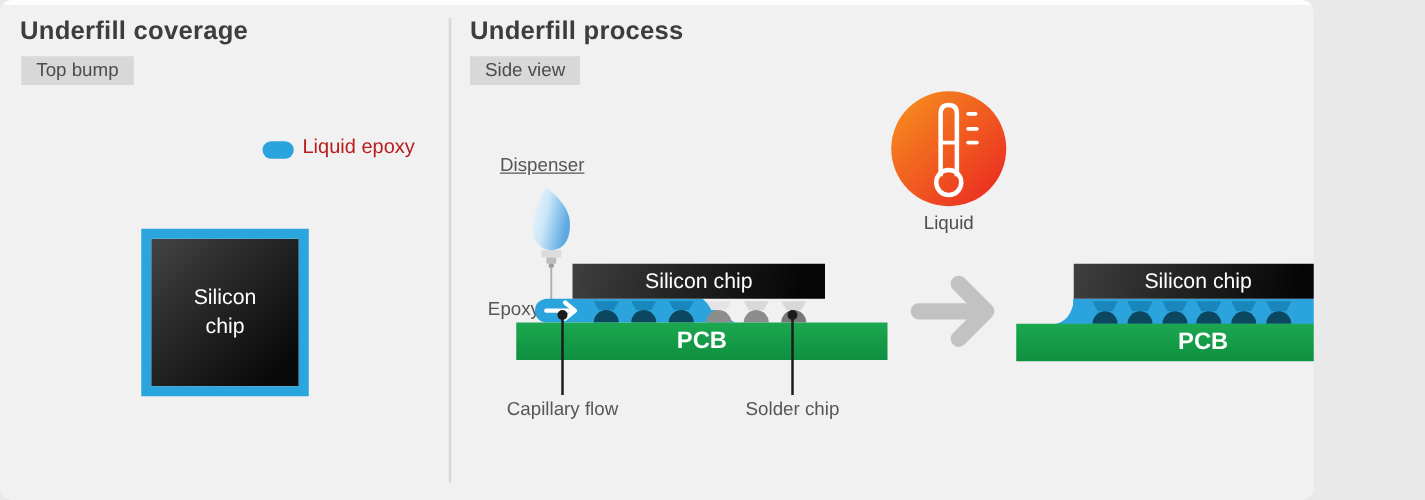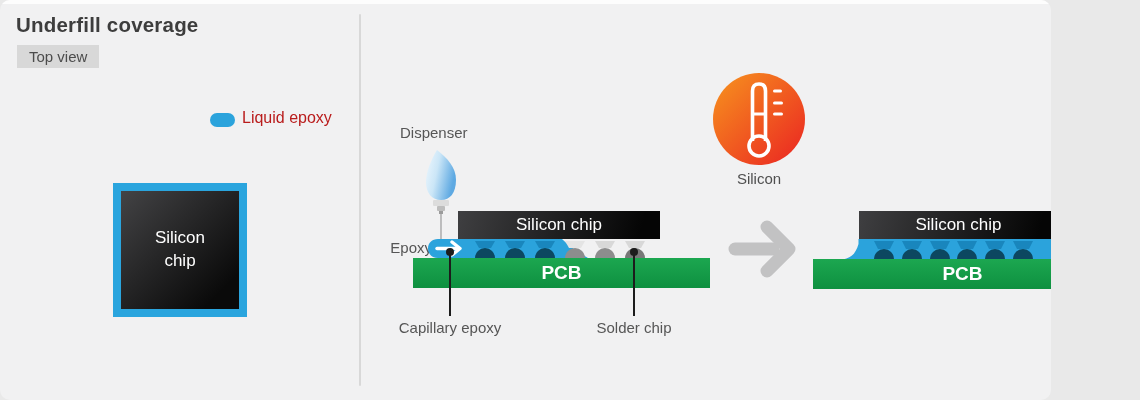--- a/index.html
+++ b/index.html
@@ -28,34 +28,36 @@
 </style>
 </head>
 <body>
 
 <div id="stage">
 
   <div class="abs strip-top" style="left:0;top:0;"></div>
 
   <div class="abs title" style="left:16px;top:13px;">Underfill coverage</div>
 
-  <div class="abs badge" style="left:17px;top:45px;">Top view</div>
+  <div class="abs badge" style="left:17px;top:45px;">Top bump</div>
 
   <div class="abs legend-swatch" style="left:210px;top:113px;"></div>
   <div class="abs legend-label" style="left:242px;top:109px;">Liquid epoxy</div>
 
   <div class="abs chip-square" style="left:113px;top:183px;">
     <span>Silicon chip</span>
   </div>
 
   <div class="abs divider" style="left:359px;top:14px;height:372px;"></div>
 
+  <div class="abs title" style="left:376px;top:13px;">Underfill process</div>
 
+  <div class="abs badge" style="left:376px;top:45px;">Side view</div>
 
-  <div class="abs small-label" style="left:400px;top:124px;">Dispenser</div>
+  <div class="abs small-label" style="left:400px;top:124px;text-decoration:underline;">Dispenser</div>
 
   <svg class="abs" style="left:418px;top:146px;" width="50" height="100" viewBox="0 0 50 100">
     <defs>
       <linearGradient id="dropGrad" x1="0" y1="0" x2="1" y2="0.35">
         <stop offset="0%" stop-color="#f0f8fe"></stop>
         <stop offset="45%" stop-color="#cbe6f7"></stop>
         <stop offset="100%" stop-color="#5ea9e2"></stop>
       </linearGradient>
     </defs>
     <line x1="23" y1="60" x2="23" y2="97" stroke="#b0b0b0" stroke-width="1.6"></line>
@@ -97,21 +99,21 @@
 
   <div class="abs chip-bar" style="left:458px;top:211px;width:202px;height:28px;">
     <span>Silicon chip</span>
   </div>
   <div class="abs pcb-bar" style="left:413px;top:258px;width:297px;height:30px;">
     <span>PCB</span>
   </div>
 
   <div class="abs callout-line" style="left:449px;top:252px;height:64px;"></div>
   <div class="abs callout-dot" style="left:446px;top:248px;"></div>
-  <div class="abs callout-label" style="left:370px;top:319px;">Capillary epoxy</div>
+  <div class="abs callout-label" style="left:370px;top:319px;">Capillary flow</div>
 
   <div class="abs callout-line" style="left:633px;top:252px;height:64px;"></div>
   <div class="abs callout-dot" style="left:630px;top:248px;"></div>
   <div class="abs callout-label" style="left:554px;top:319px;">Solder chip</div>
 
   <svg class="abs" style="left:711px;top:71px;" width="96" height="96" viewBox="0 0 96 96">
     <defs>
       <linearGradient id="heatGrad" x1="0" y1="0" x2="1" y2="1">
         <stop offset="0%" stop-color="#f7941e"></stop>
         <stop offset="100%" stop-color="#ea2322"></stop>
@@ -122,21 +124,21 @@
       <path d="M 41.5 70 V 20 Q 41.5 13 48 13 Q 54.5 13 54.5 20 V 70"></path>
       <circle cx="48" cy="75" r="10"></circle>
       <line x1="41.5" y1="43" x2="54.5" y2="43" stroke-width="3"></line>
     </g>
     <g fill="#ffffff">
       <rect x="62" y="18.5" width="9" height="3" rx="1.5"></rect>
       <rect x="62" y="30.5" width="10" height="3" rx="1.5"></rect>
       <rect x="62" y="41.5" width="10" height="3" rx="1.5"></rect>
     </g>
   </svg>
-  <div class="abs heating-label" style="left:711px;top:170px;">Silicon</div>
+  <div class="abs heating-label" style="left:711px;top:170px;">Liquid</div>
 
   <svg class="abs" style="left:725px;top:214px;" width="80" height="72" viewBox="0 0 80 72">
     <g stroke="#c2c2c3" stroke-width="13" fill="none" stroke-linecap="round" stroke-linejoin="round">
       <line x1="10" y1="35" x2="48" y2="35"></line>
       <polyline points="42,13 64,35 42,57"></polyline>
     </g>
   </svg>
 
   <svg class="abs" style="left:810px;top:205px;" width="310" height="90" viewBox="0 0 310 90">
     <path d="M 33 54.5 C 43 52.5, 46 47, 48.5 39 V 34 H 249.5 V 39 C 252 47, 255 52.5, 265 54.5 Z" fill="#2ba3dc"></path>

